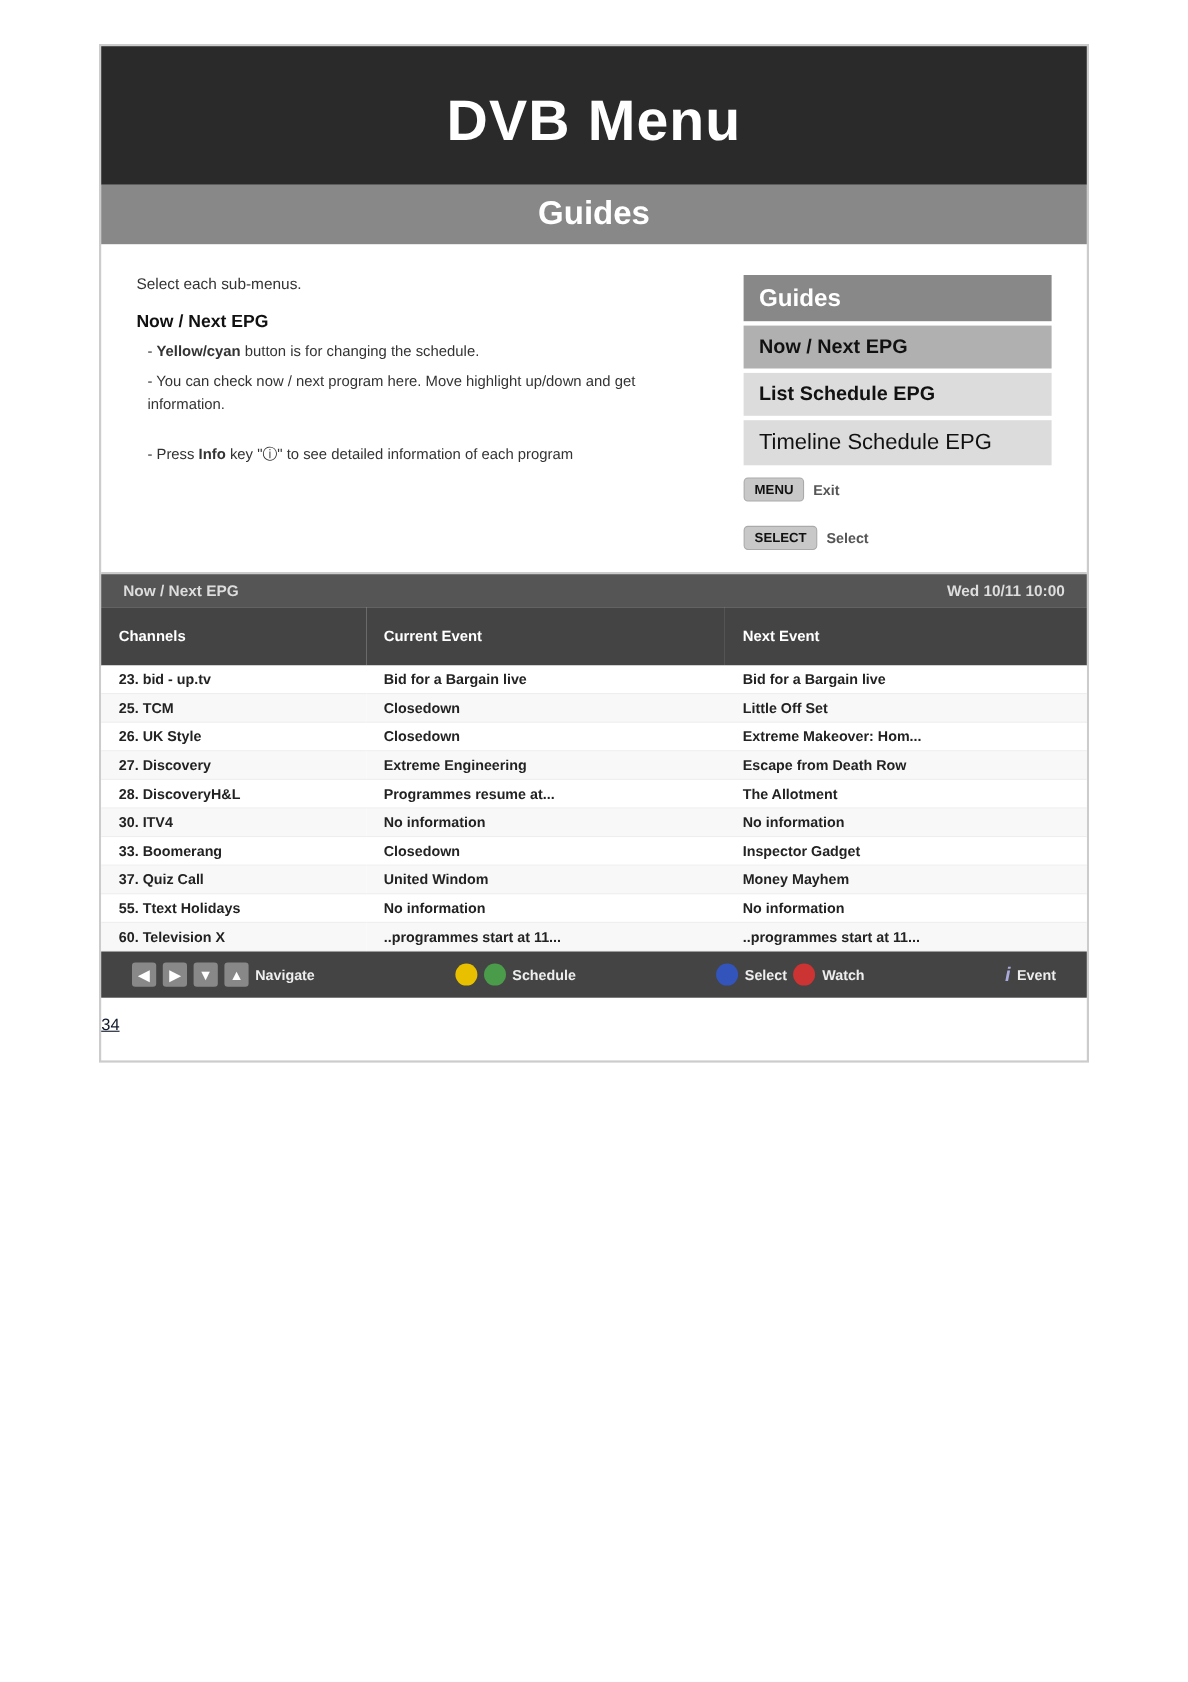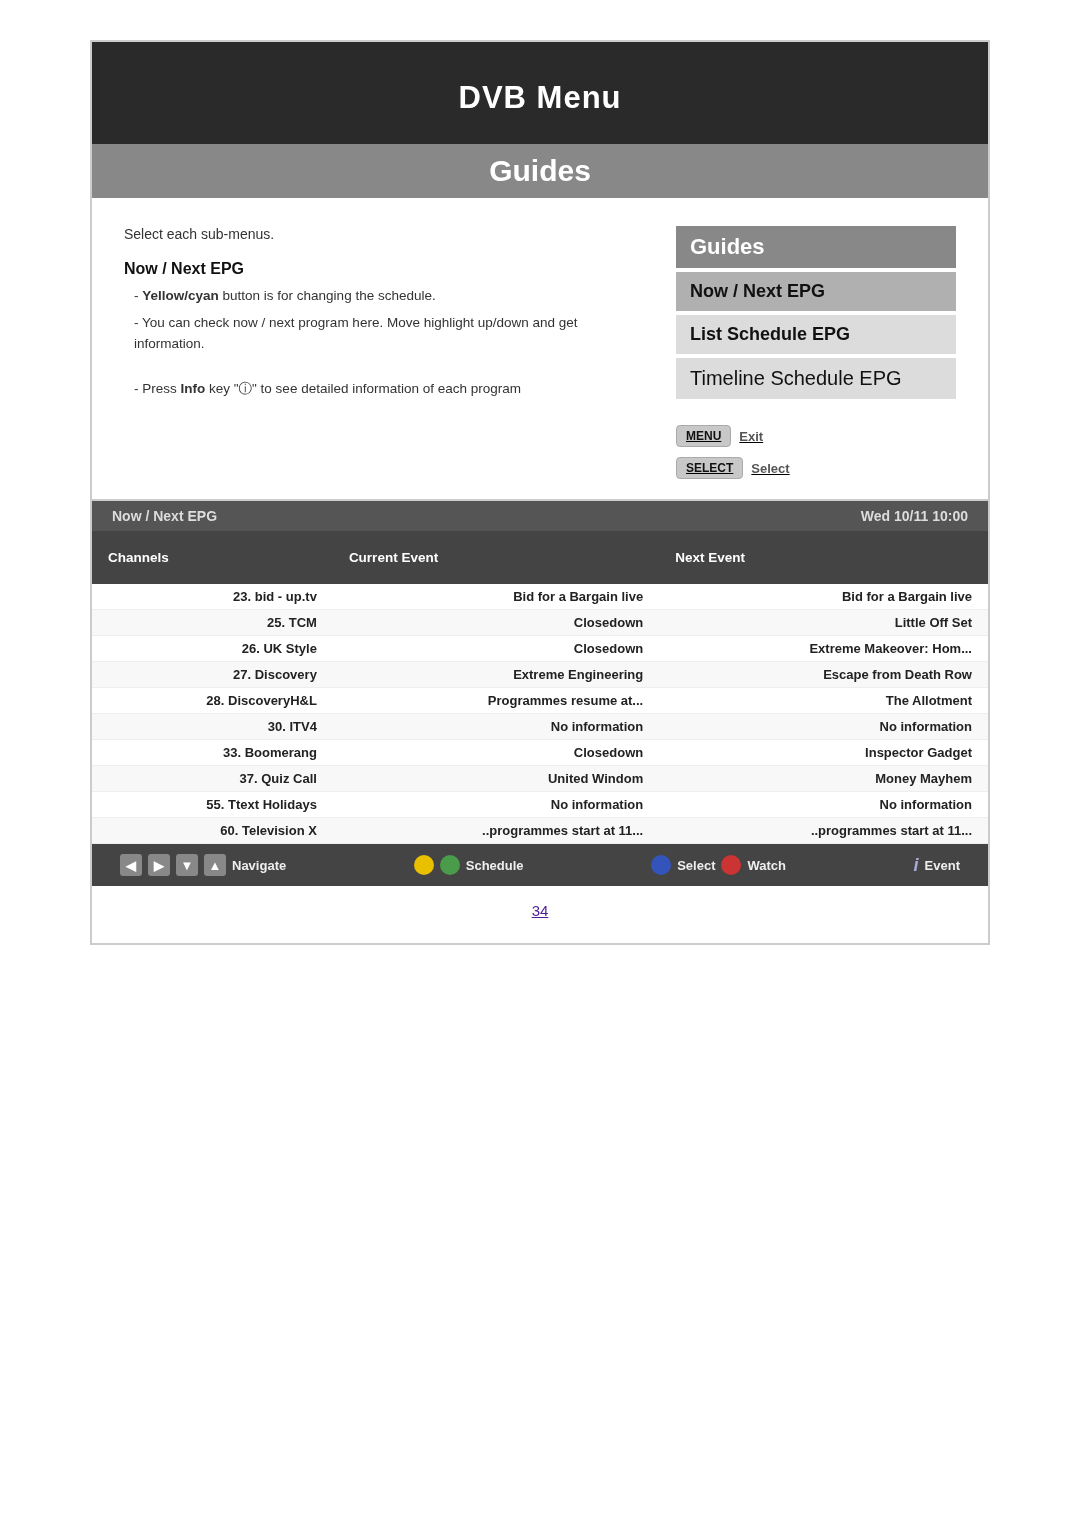--- a/index.html
+++ b/index.html
@@ -12,36 +12,36 @@
       flex-direction: column;
       align-items: center;
     }
     .page-outer {
       width: 900px;
       margin: 40px auto;
       border: 2px solid #ccc;
       background: #fff;
     }
     .page-number {
-      text-align: center;
+      text-align: left;
       padding: 16px 0 24px 0;
       font-size: 15px;
-      color: #4c1d95;
+      color: #0f172a;
       text-decoration: underline;
     }
 
     
     .dvb-header {
       background: #2a2a2a;
       text-align: center;
       padding: 38px 0 28px 0;
     }
     .dvb-header h1 {
       color: #fff;
-      font-size: 31px;
+      font-size: 52px;
       font-weight: 900;
       letter-spacing: 1px;
     }
 
     
     .guides-bar {
       background: #888;
       text-align: center;
       padding: 10px 0;
     }
@@ -113,25 +113,24 @@
     .menu-item.active {
       background: #b0b0b0;
     }
     .menu-item.bold-big {
       font-weight: 400;
       font-size: 20px;
     }
 
     
     .btn-hints {
-      margin-top: 26px;
+      margin-top: 11px;
       display: flex;
       flex-direction: column;
-      gap: 10px;
-      text-decoration: underline;
+      gap: 22px;
     }
     .btn-hint-row {
       display: flex;
       align-items: center;
       gap: 8px;
     }
     .btn-pill {
       background: #c8c8c8;
       border-radius: 4px;
       padding: 3px 9px;
@@ -181,21 +180,20 @@
     .epg-table thead th {
       color: #fff;
       font-size: 13.5px;
       font-weight: 900;
       padding: 19px 16px;
       text-align: left;
     }
     .epg-table tbody tr {
       background: #fff;
       border-bottom: 1px solid #eee;
-      text-align: right;
     }
     .epg-table tbody tr:nth-child(even) {
       background: #f8f8f8;
     }
     .epg-table tbody td {
       font-size: 13px;
       font-weight: 700;
       color: #222;
       padding: 5px 16px;
       vertical-align: top;

